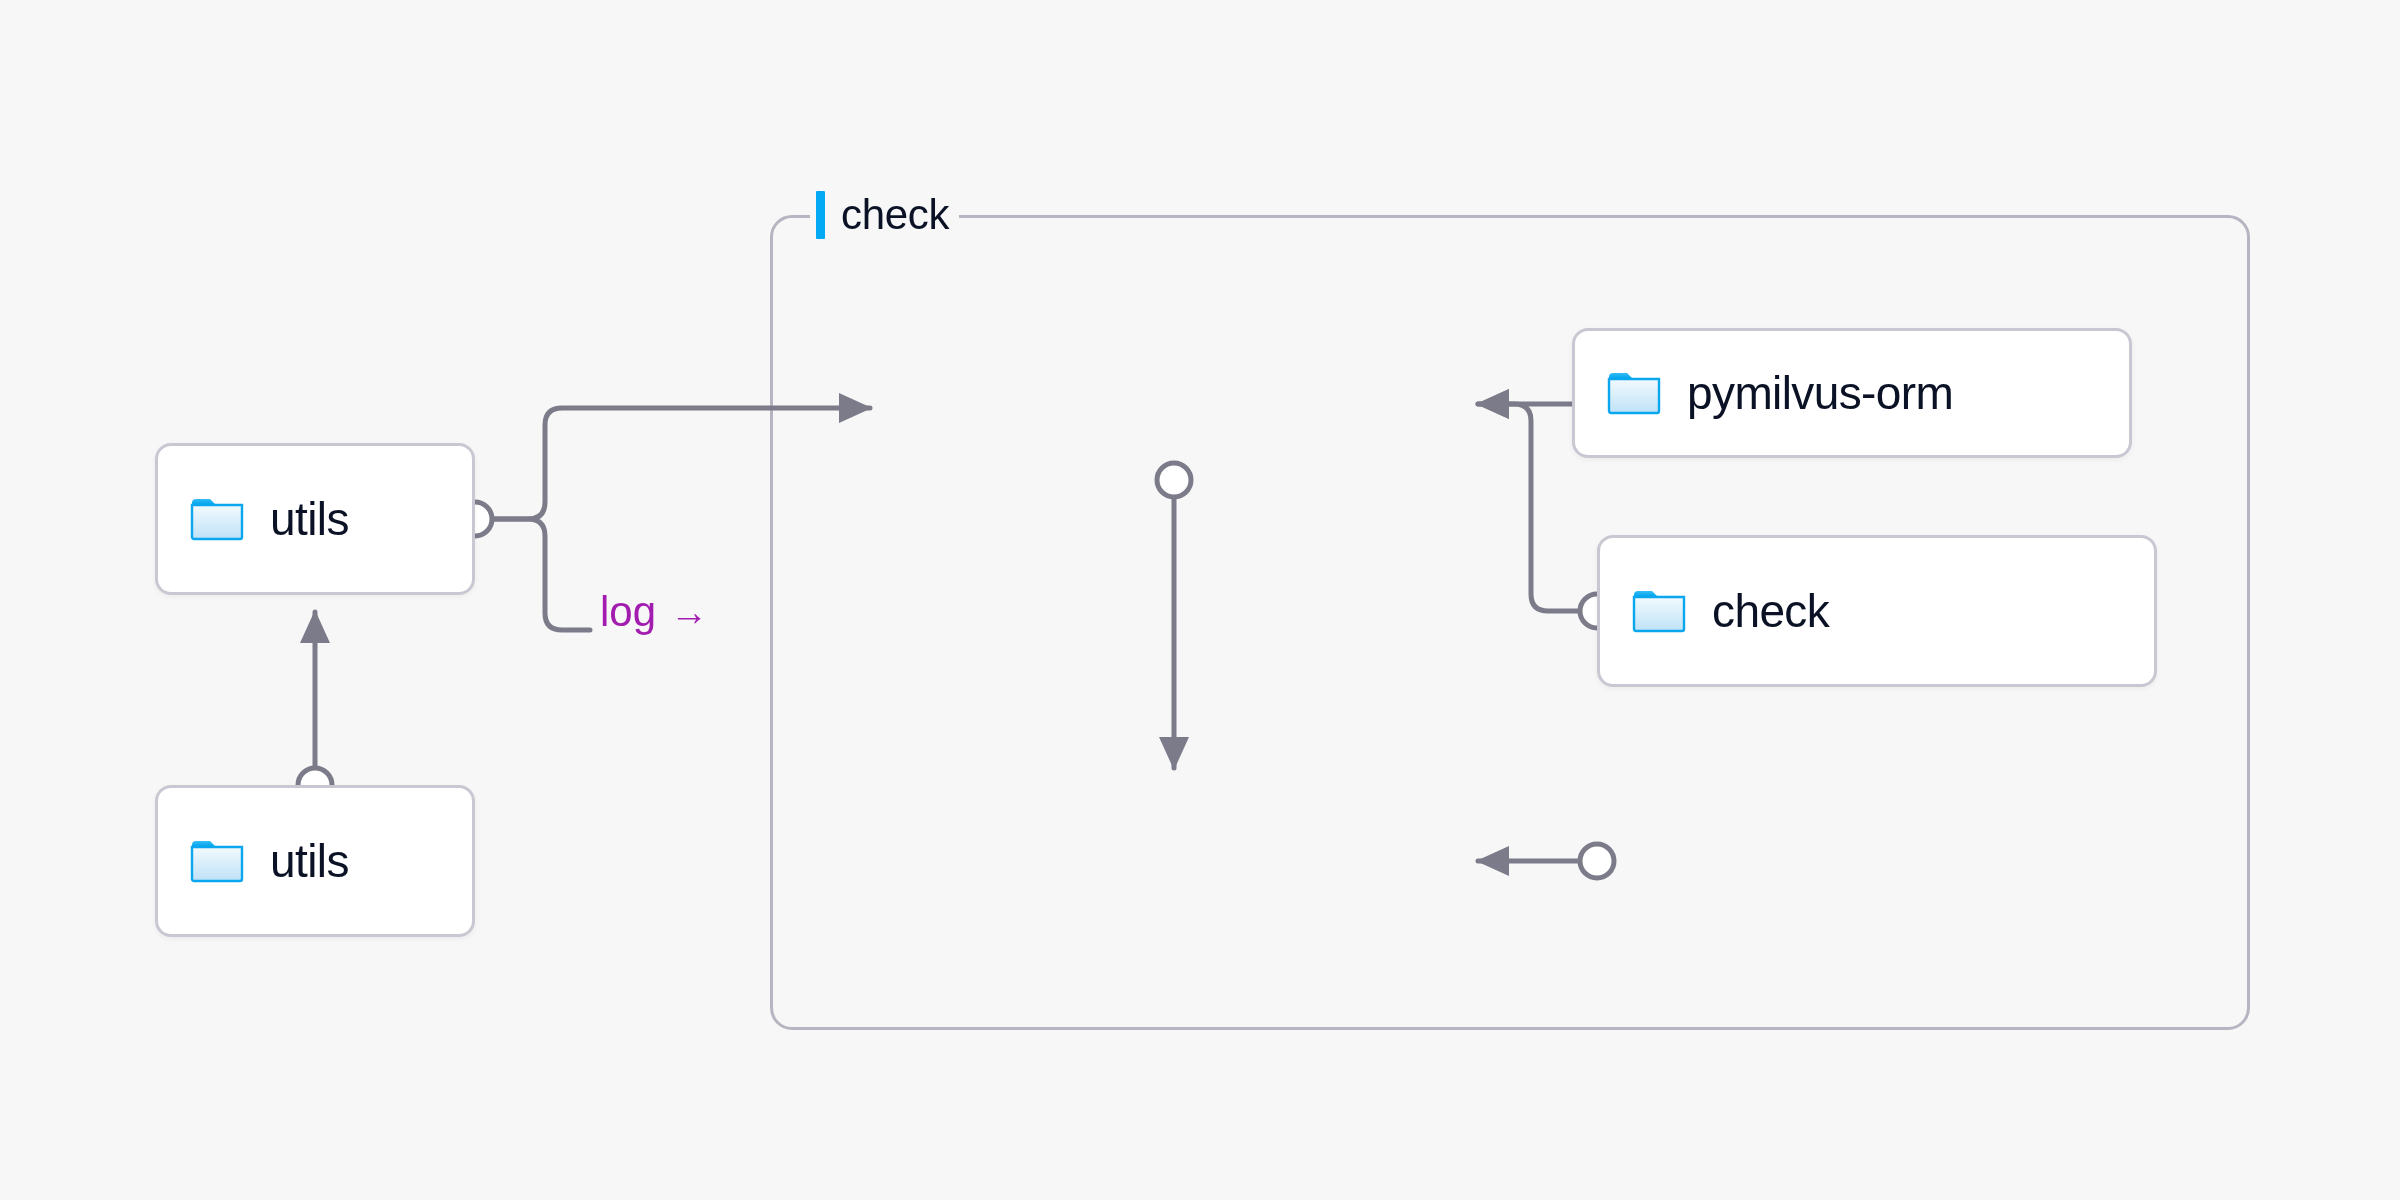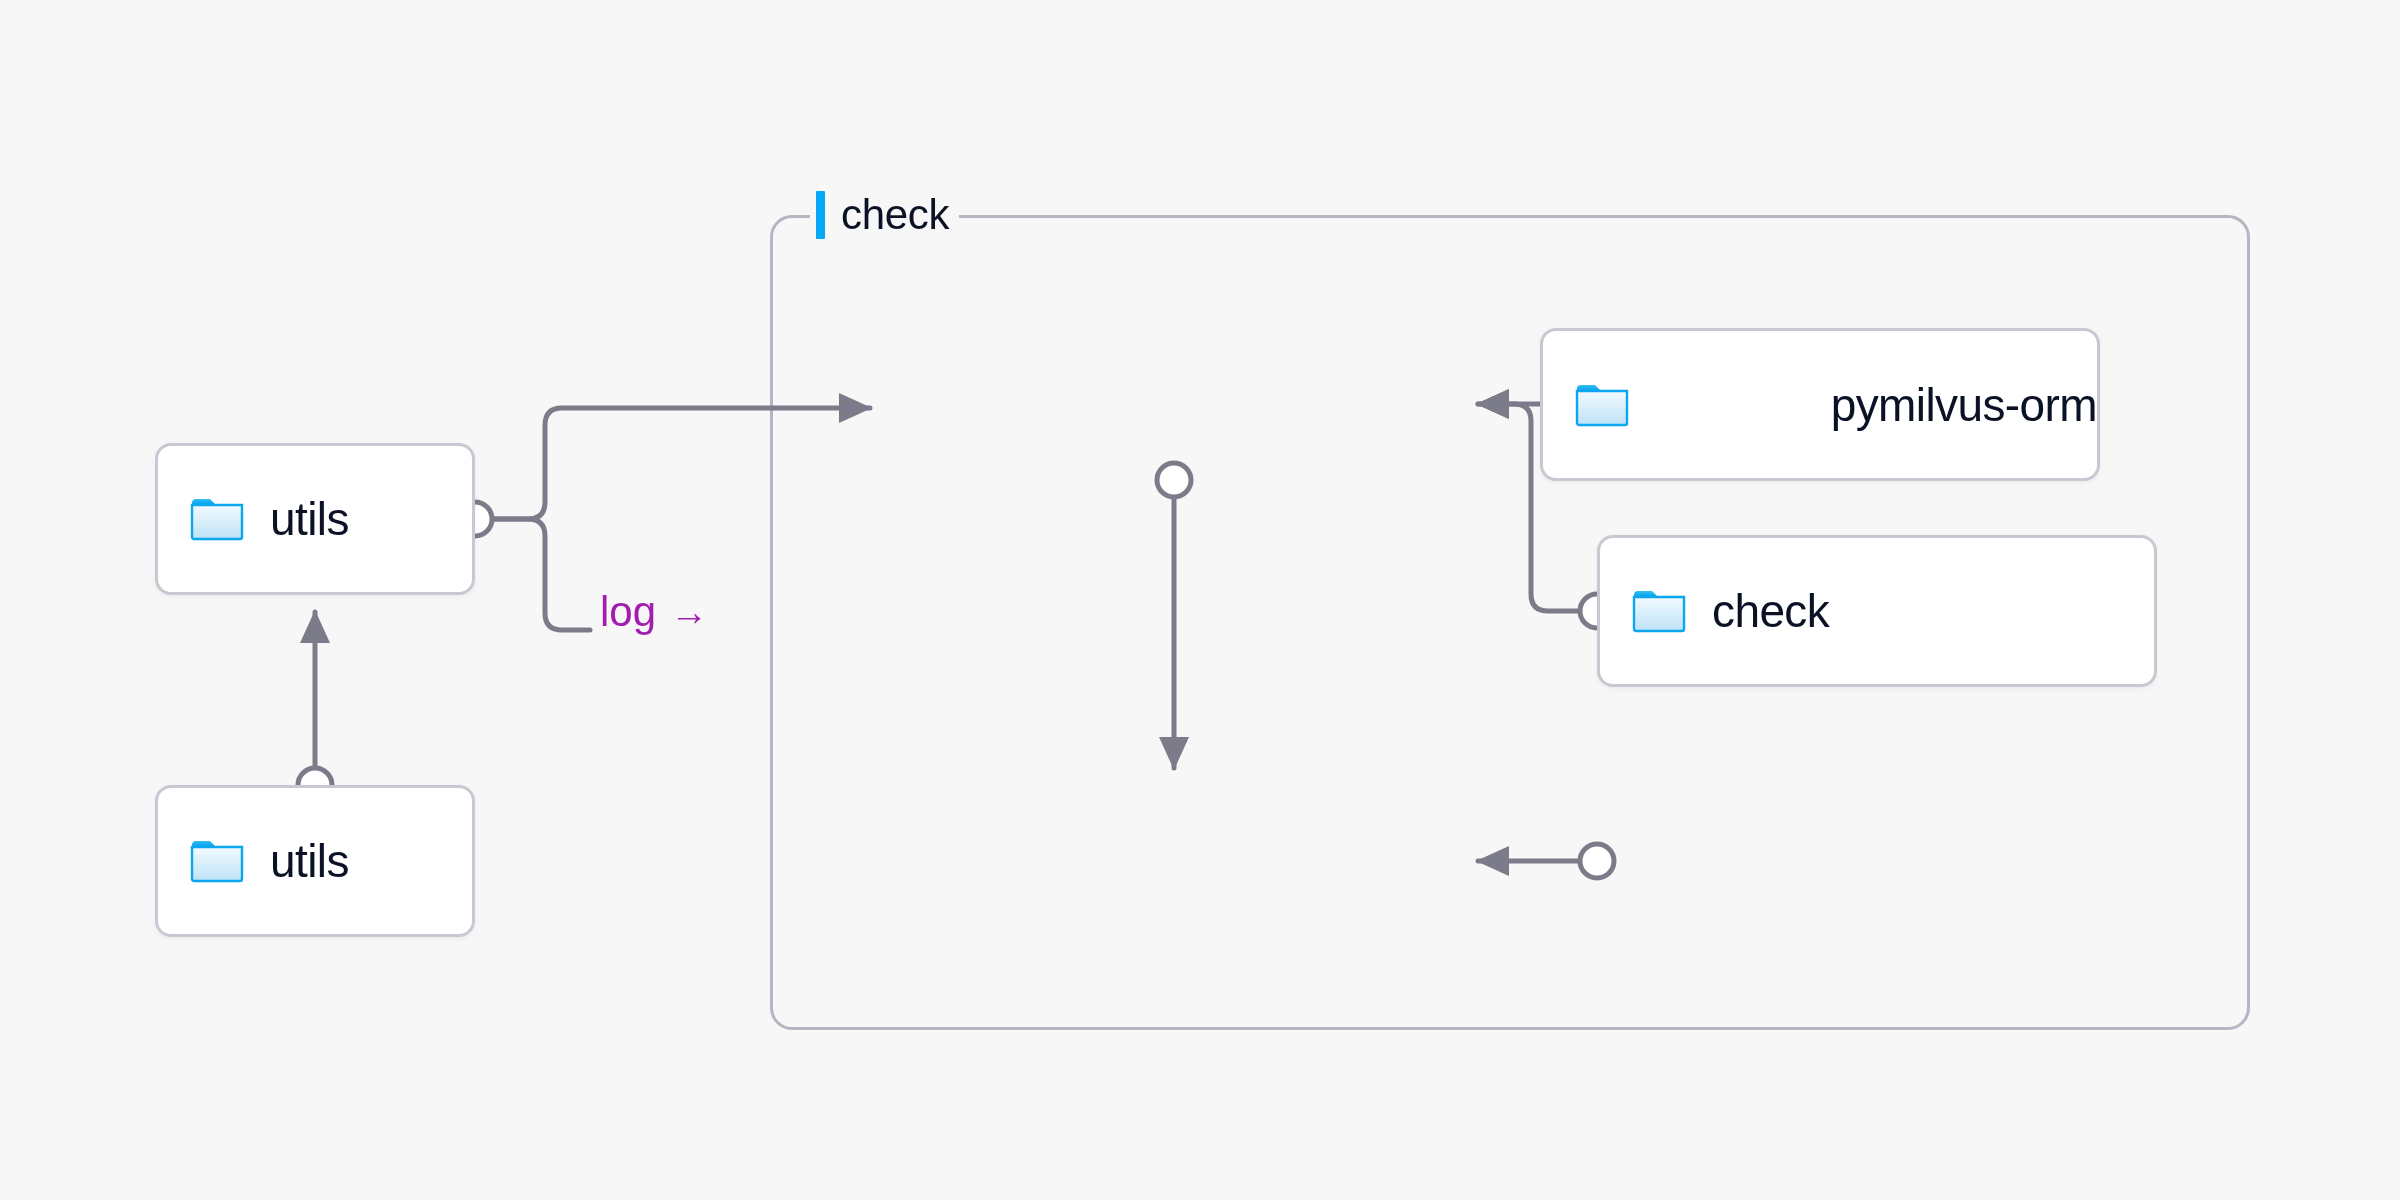--- a/index.html
+++ b/index.html
@@ -194,21 +194,21 @@
   <div class="node" id="node-config" style="left: 155px; top: 785px; width: 320px; height: 152px;">
     <svg class="folder-icon" viewBox="0 0 54 48">
       <path d="M2 8 a4 4 0 0 1 4-4 h14 l5 5 h-23 z" fill="url(#folderTab)"></path>
       <path d="M2 10 h50 v32 a2 2 0 0 1 -2 2 h-46 a2 2 0 0 1 -2 -2 z" fill="url(#folderBody)" stroke="#0aa6ee" stroke-width="2.4"></path>
     </svg>
     <span class="node-label">utils</span>
   </div>
 
 
 
-  <div class="node" id="node-pymilvus-orm" style="left: 1540px; top: 328px; width: 560px; height: 153px; justify-content: space-between;">
+  <div class="node" id="node-pymilvus-orm" style="left: 1572px; top: 328px; width: 560px; height: 130px;">
     <svg class="folder-icon" viewBox="0 0 54 48">
       <path d="M2 8 a4 4 0 0 1 4-4 h14 l5 5 h-23 z" fill="url(#folderTab)"></path>
       <path d="M2 10 h50 v32 a2 2 0 0 1 -2 2 h-46 a2 2 0 0 1 -2 -2 z" fill="url(#folderBody)" stroke="#0aa6ee" stroke-width="2.4"></path>
     </svg>
     <span class="node-label">pymilvus-orm</span>
   </div>
 
   <div class="node" id="node-check" style="left: 1597px; top: 535px; width: 560px; height: 152px;">
     <svg class="folder-icon" viewBox="0 0 54 48">
       <path d="M2 8 a4 4 0 0 1 4-4 h14 l5 5 h-23 z" fill="url(#folderTab)"></path>

